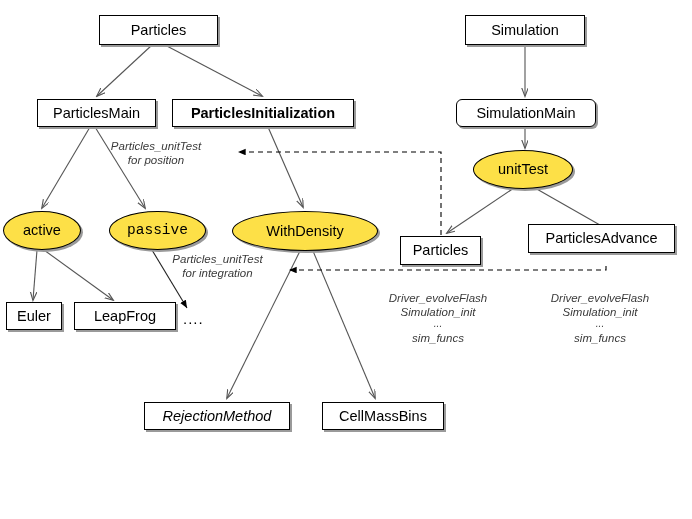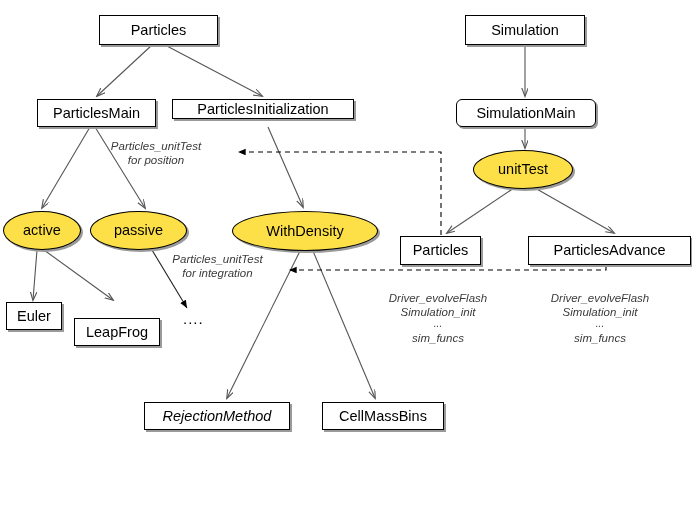--- a/index.html
+++ b/index.html
@@ -100,41 +100,41 @@
   </svg>
 
   <div class="node box" style="left:99px;top:15px;width:119px;height:30px;">
     <span>Particles</span>
   </div>
 
   <div class="node box" style="left:37px;top:99px;width:119px;height:28px;">
     <span>ParticlesMain</span>
   </div>
 
-  <div class="node box" style="left:172px;top:99px;width:182px;height:20px;">
+  <div class="node box" style="left:172px;top:99px;width:182px;height:28px;font-weight:bold;">
     <span>ParticlesInitialization</span>
   </div>
 
   <div class="node ellipse" style="left:3px;top:211px;width:78px;height:39px;">
     <span>active</span>
   </div>
 
-  <div class="node ellipse" style="left:90px;top:211px;width:97px;height:39px;">
+  <div class="node ellipse" style="left:109px;top:211px;width:97px;height:39px;font-family:Liberation Mono, monospace;">
     <span>passive</span>
   </div>
 
   <div class="node ellipse" style="left:232px;top:211px;width:146px;height:40px;">
     <span>WithDensity</span>
   </div>
 
   <div class="node box" style="left:6px;top:302px;width:56px;height:28px;">
     <span>Euler</span>
   </div>
 
-  <div class="node box" style="left:74px;top:302px;width:86px;height:28px;margin-top:16px;">
+  <div class="node box" style="left:74px;top:302px;width:102px;height:28px;">
     <span>LeapFrog</span>
   </div>
 
   <div class="dots" style="left:183px;top:310px;">....</div>
 
   <div class="node box" style="left:144px;top:402px;width:146px;height:28px;font-style:italic;">
     <span>RejectionMethod</span>
   </div>
 
   <div class="node box" style="left:322px;top:402px;width:122px;height:28px;">
@@ -150,21 +150,21 @@
   </div>
 
   <div class="node ellipse" style="left:473px;top:150px;width:100px;height:39px;">
     <span>unitTest</span>
   </div>
 
   <div class="node box" style="left:400px;top:236px;width:81px;height:29px;">
     <span>Particles</span>
   </div>
 
-  <div class="node box" style="left:528px;top:236px;width:163px;height:29px;">
+  <div class="node box" style="left:528px;top:224px;width:147px;height:29px;">
     <span>ParticlesAdvance</span>
   </div>
 
   <div class="annot" style="left:104px;top:139px;width:104px;">Particles_unitTest
 for position</div>
 
   <div class="annot" style="left:160px;top:252px;width:115px;">Particles_unitTest
 for integration</div>
 
   <div class="annot" style="left:383px;top:291px;width:110px;">Driver_evolveFlash

